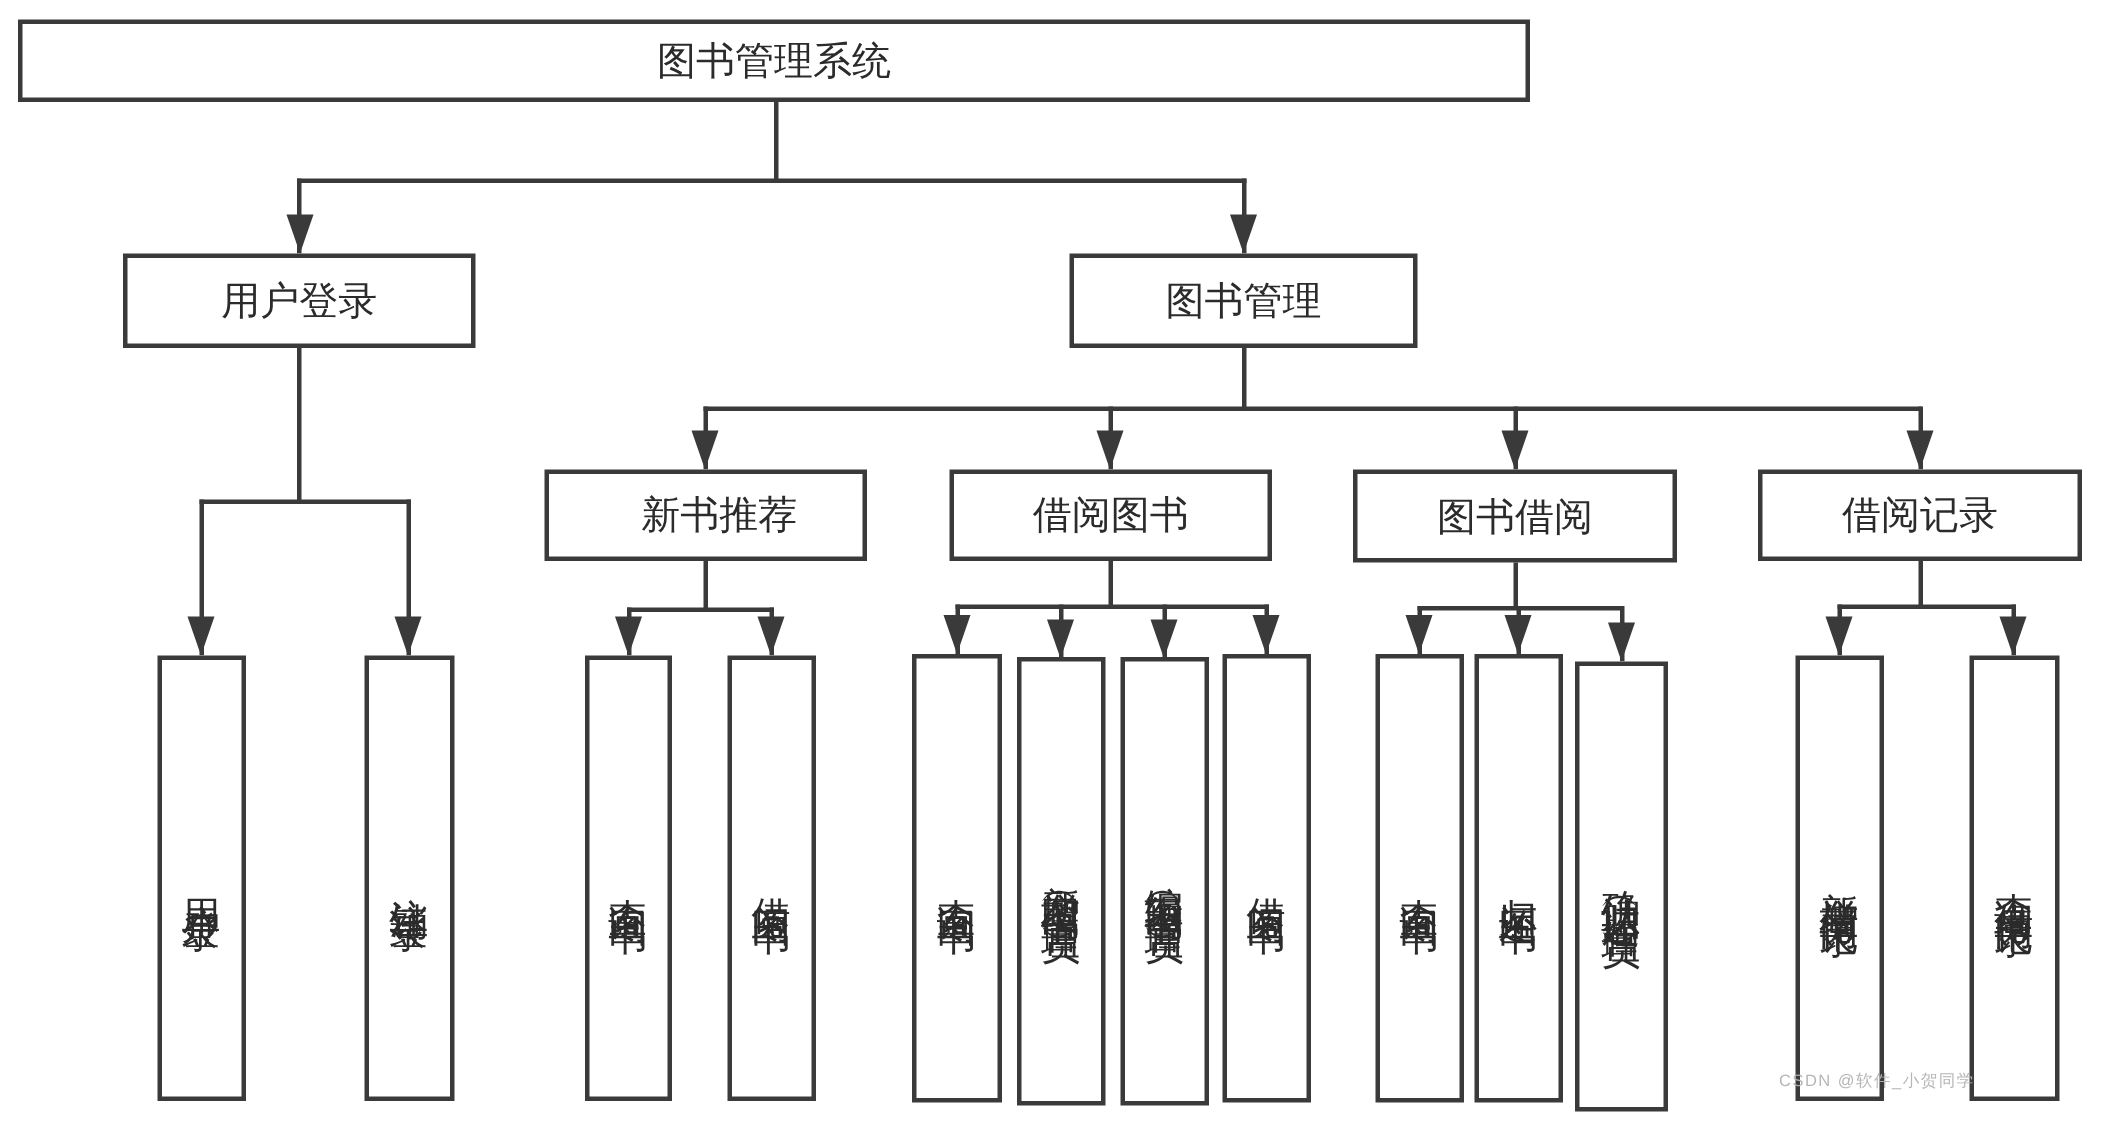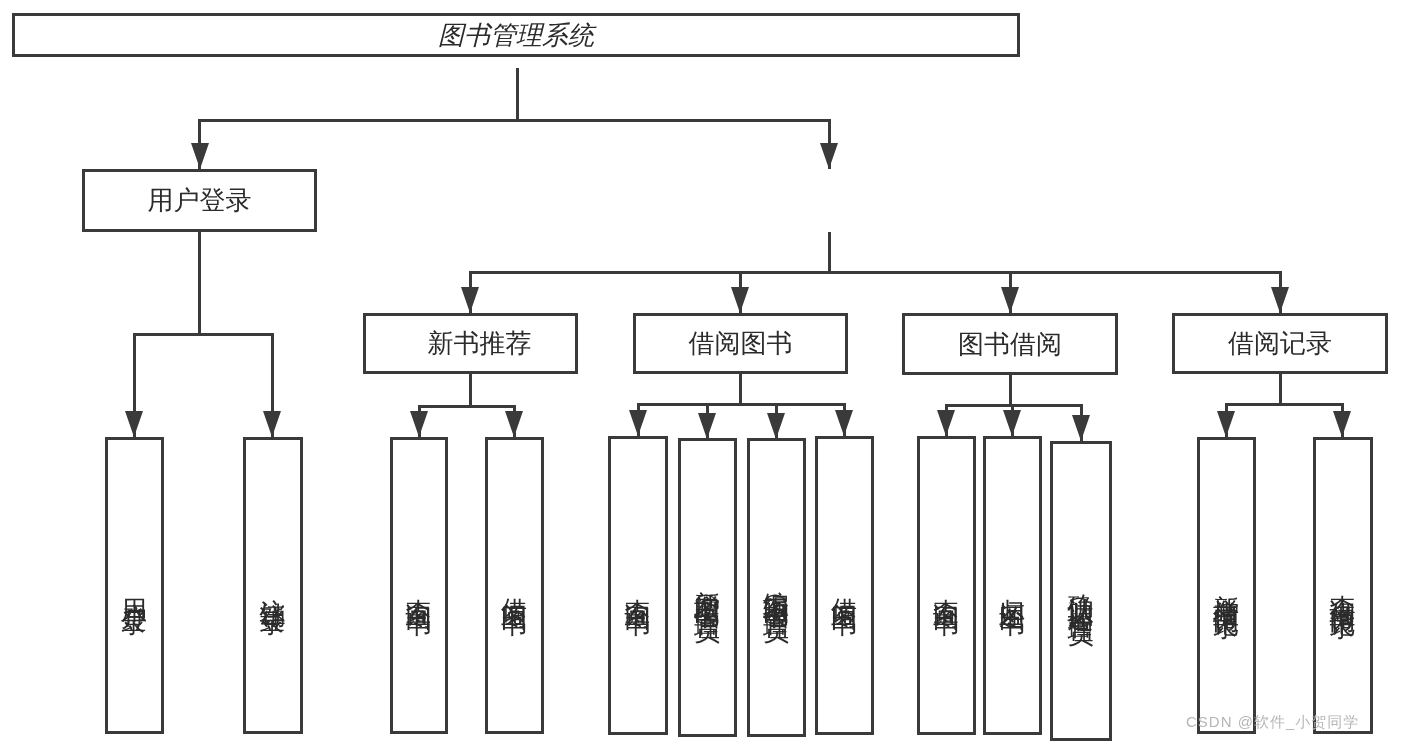--- a/index.html
+++ b/index.html
@@ -43,42 +43,43 @@
   
   .ar{
     position:absolute;width:0;height:0;
     border-left:9px solid transparent;
     border-right:9px solid transparent;
     border-top:26px solid #3a3a3a;
   }
   .watermark{
     position:absolute;
     left:1186px;top:713px;
-    font-size:15px;
+    font-size:11px;
     color:rgba(178,178,178,0.95);
     letter-spacing:1px;
     z-index:5;
     white-space:nowrap;
   }
 </style>
 </head>
 <body>
 
 <div id="canvas">
 
-  <div class="box" style="left:12px;top:13px;width:1008px;height:44px;font-style:italic;">图书管理系统</div>
+  <div class="box" style="left:12px;top:13px;width:1008px;height:55px;">图书管理系统</div>
 
   <div class="vl" style="left:516px;top:68px;height:54px;"></div>
   <div class="hl" style="left:198px;top:119px;width:633px;"></div>
   <div class="vl" style="left:198px;top:119px;height:50px;"></div>
   <div class="vl" style="left:828px;top:119px;height:50px;"></div>
   <div class="ar" style="left:191px;top:143px;"></div>
   <div class="ar" style="left:820px;top:143px;"></div>
 
   <div class="box" style="left:82px;top:169px;width:235px;height:63px;">用户登录</div>
+  <div class="box" style="left:713px;top:169px;width:232px;height:63px;">图书管理</div>
 
   <div class="vl" style="left:198px;top:232px;height:104px;"></div>
   <div class="hl" style="left:133px;top:333px;width:141px;"></div>
   <div class="vl" style="left:133px;top:333px;height:104px;"></div>
   <div class="vl" style="left:271px;top:333px;height:104px;"></div>
   <div class="ar" style="left:125px;top:411px;"></div>
   <div class="ar" style="left:263px;top:411px;"></div>
 
   <div class="vl" style="left:828px;top:232px;height:42px;"></div>
   <div class="hl" style="left:469px;top:271px;width:812px;"></div>

